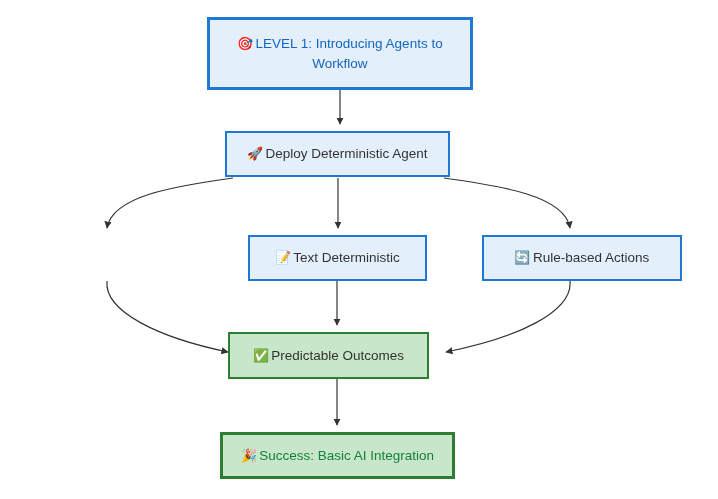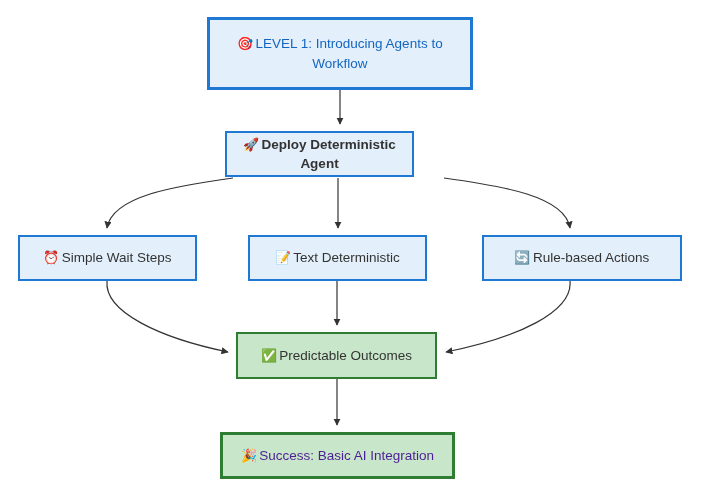--- a/index.html
+++ b/index.html
@@ -65,21 +65,21 @@
     border: 2px solid #2e7d32;
   }
   .node.green .node-label {
     color: #333333;
     font-size: 13.5px;
   }
   .node.green.strong {
     border-width: 3px;
   }
   .node.green.strong .node-label {
-    color: #4c1d95;
+    color: #15803d;
     font-size: 13.5px;
   }
   .emoji {
     font-family: "DejaVu Sans", sans-serif;
     font-size: 13px;
     margin-right: 2px;
   }
 </style>
 </head>
 <body>
@@ -108,37 +108,34 @@
     <path d="M 570 281 C 573 312, 517 338, 446 352" fill="none" stroke="#333333" stroke-width="1.2" marker-end="url(#arrowhead)"></path>
 
     <path d="M 337 379 L 337 425" fill="none" stroke="#333333" stroke-width="1.2" marker-end="url(#arrowhead)"></path>
   </svg>
 
   <div class="node blue title" style="left:207px; top:17px; width:266px; height:73px;">
     <span class="node-label"><span class="emoji">🎯</span><span>LEVEL 1: Introducing Agents to
 Workflow</span></span>
   </div>
 
-  <div class="node blue" style="left:225px; top:131px; width:189px; height:46px;font-weight:bold;">
+  <div class="node blue" style="left:225px; top:131px; width:225px; height:46px;">
     <span class="node-label"><span class="emoji">🚀</span><span>Deploy Deterministic Agent</span></span>
   </div>
 
-  <div class="node blue" style="left:18px; top:235px; width:179px; height:46px;">
-    <span class="node-label"><span class="emoji">⏰</span><span>Simple Wait Steps</span></span>
-  </div>
 
   <div class="node blue" style="left:248px; top:235px; width:179px; height:46px;">
     <span class="node-label"><span class="emoji">📝</span><span>Text Deterministic</span></span>
   </div>
 
   <div class="node blue" style="left:482px; top:235px; width:200px; height:46px;">
     <span class="node-label"><span class="emoji">🔄</span><span>Rule-based Actions</span></span>
   </div>
 
-  <div class="node green" style="left:236px; top:332px; width:201px; height:47px;justify-content:center;">
+  <div class="node green" style="left:228px; top:332px; width:201px; height:47px;justify-content:center;">
     <span class="node-label"><span class="emoji">✅</span><span>Predictable Outcomes</span></span>
   </div>
 
   <div class="node green strong" style="left:220px; top:432px; width:235px; height:47px;">
     <span class="node-label"><span class="emoji">🎉</span><span>Success: Basic AI Integration</span></span>
   </div>
 
 </div>
 
 </body></html>

